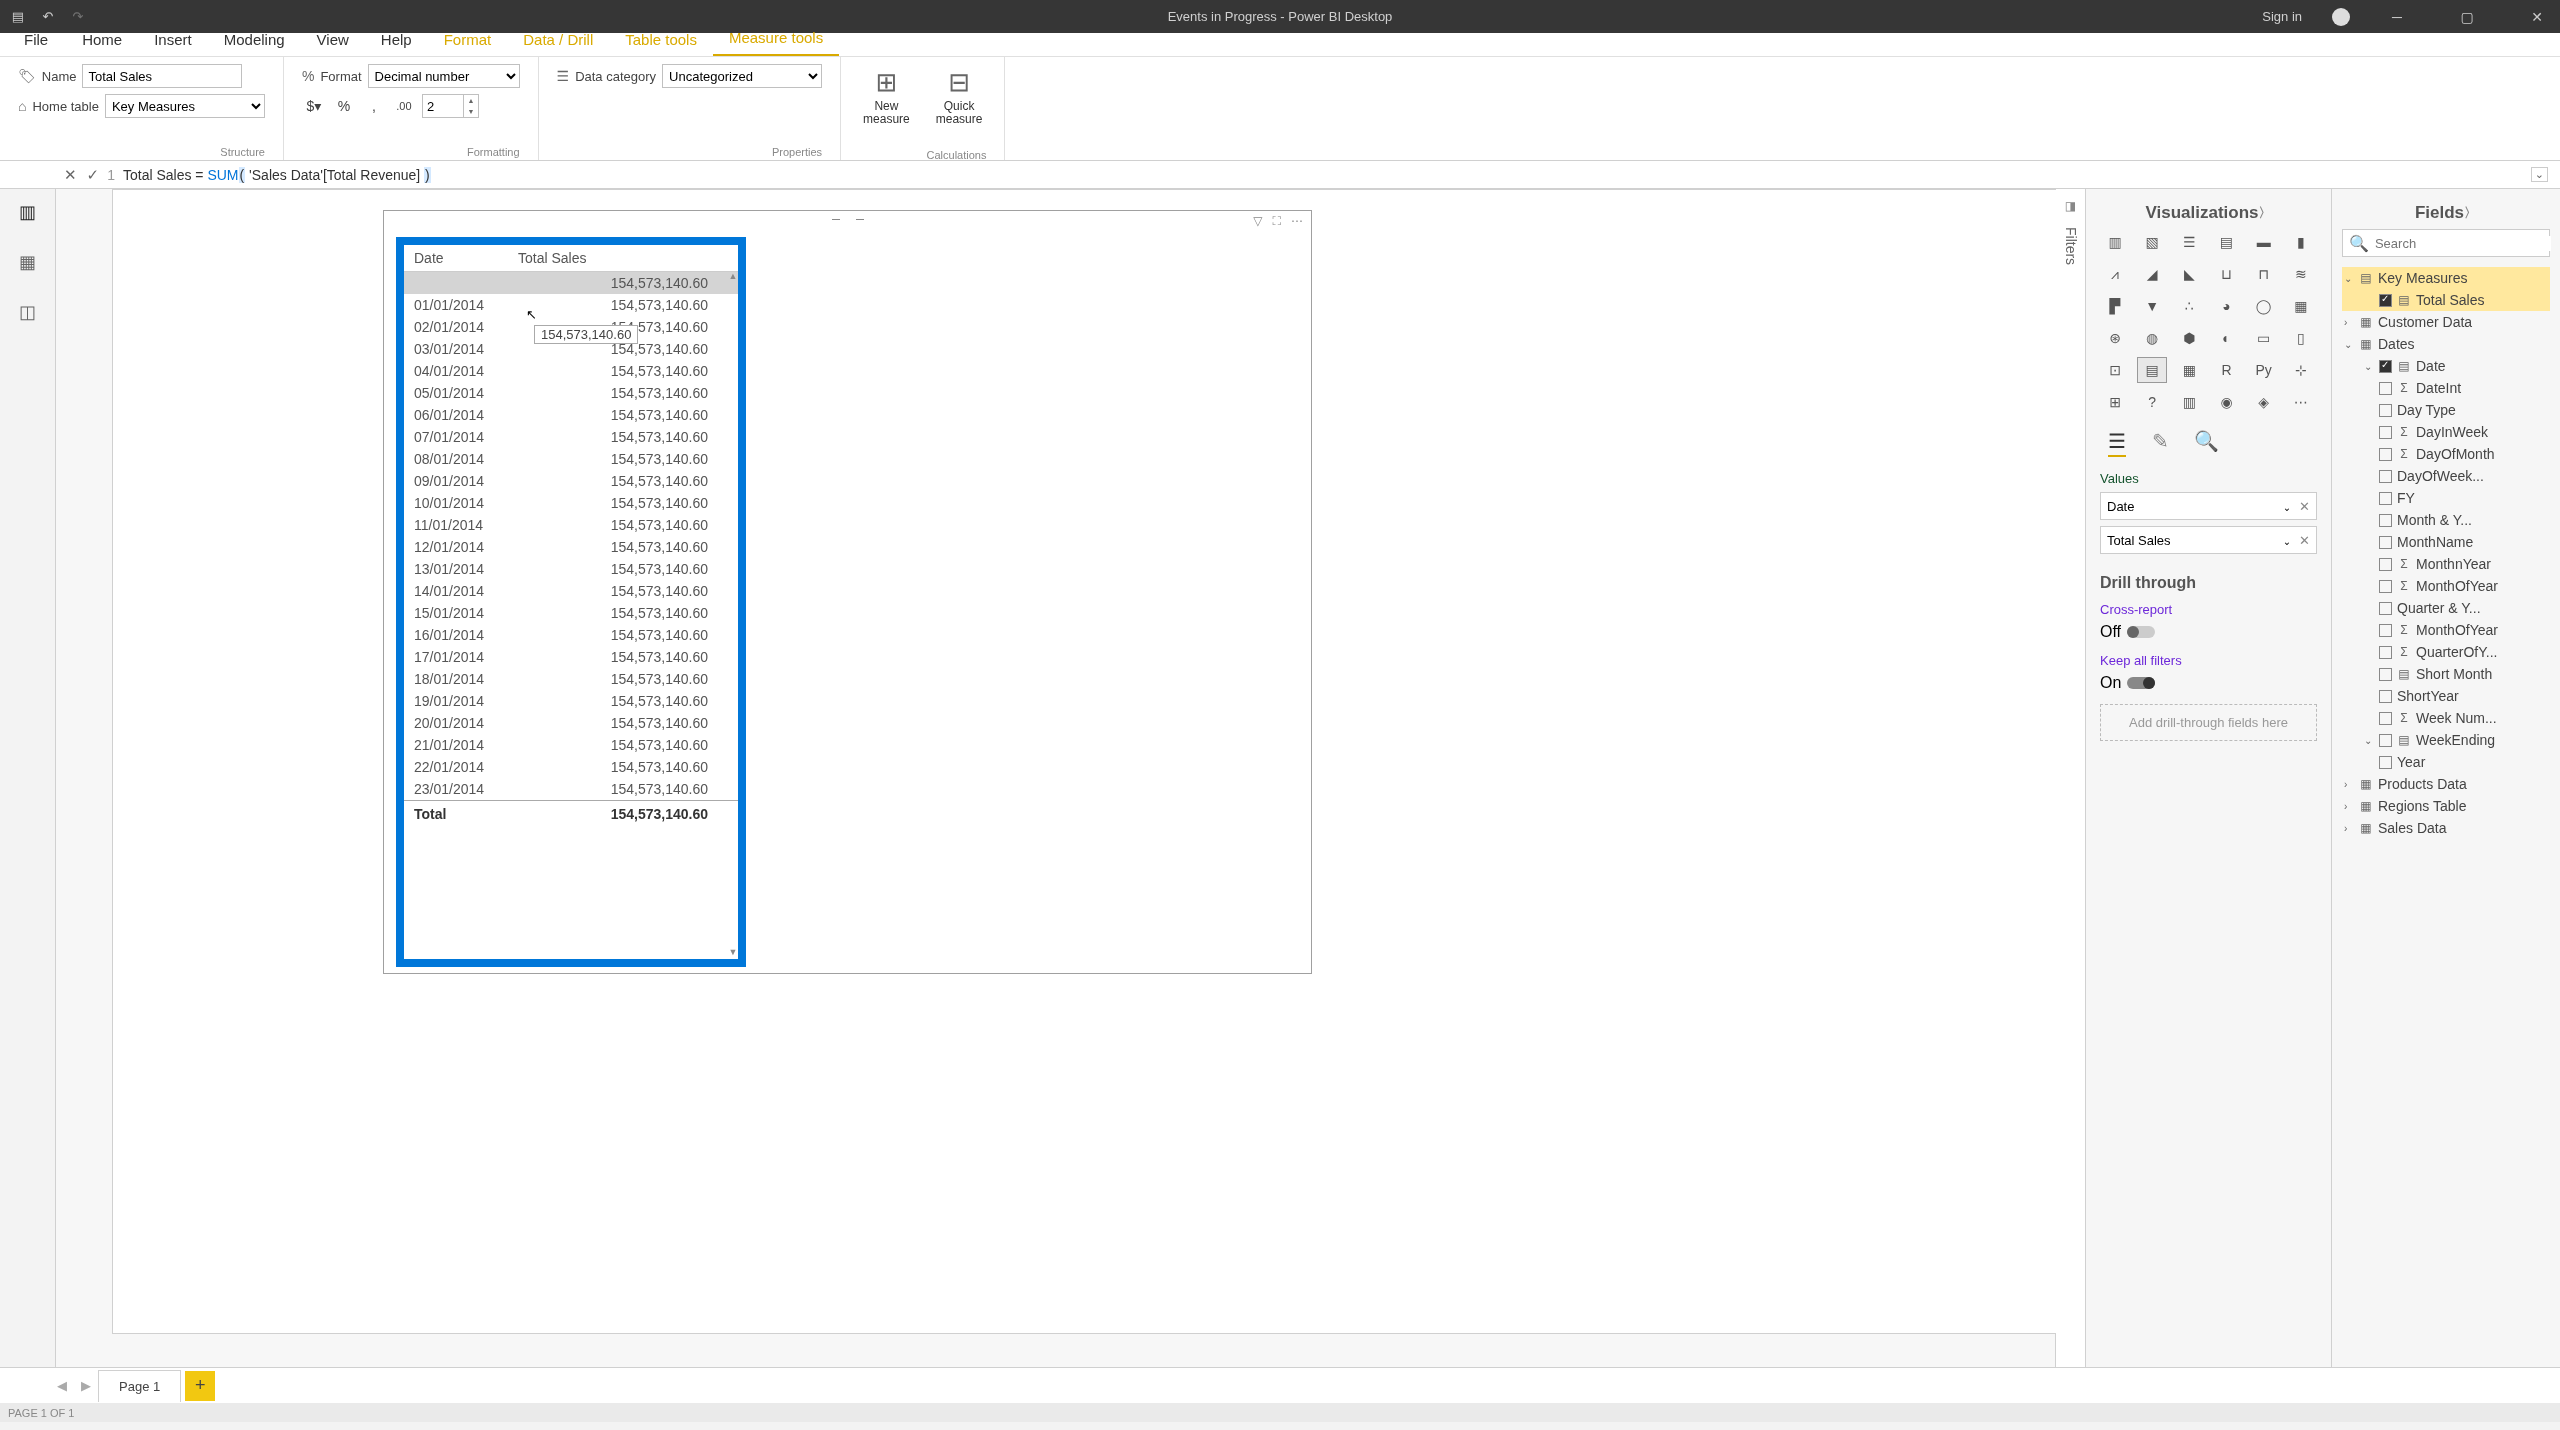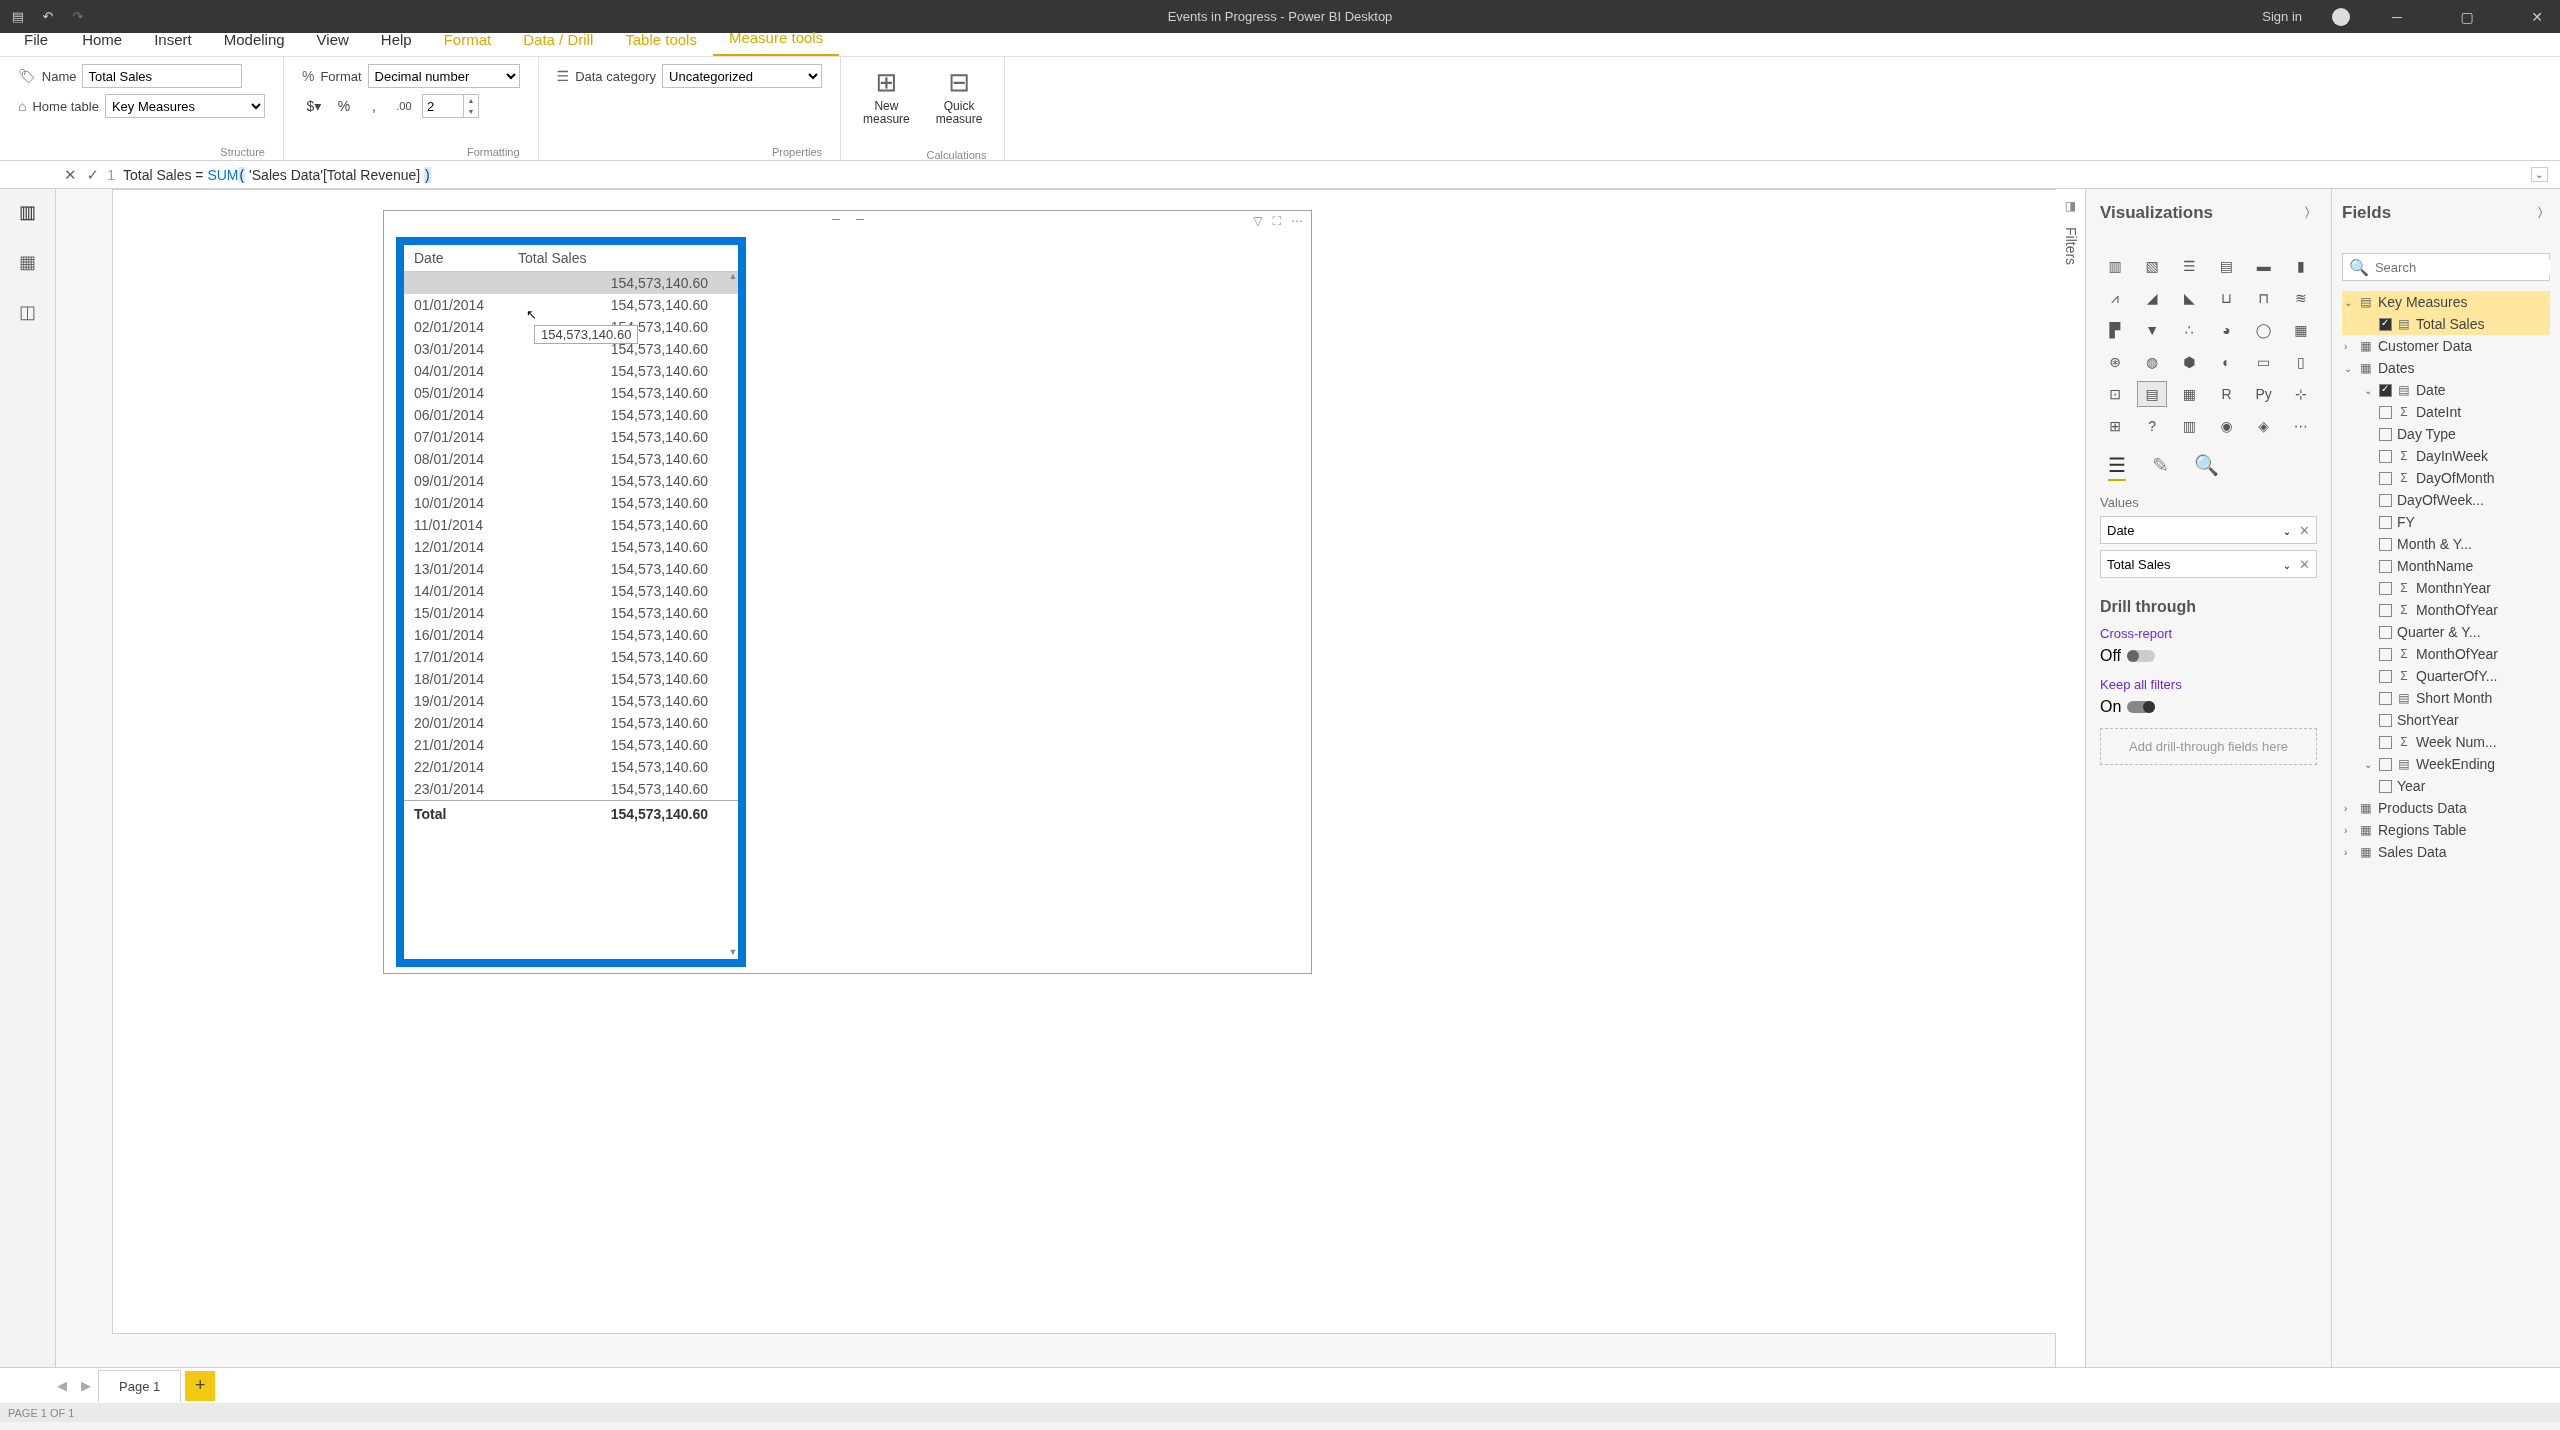--- a/index.html
+++ b/index.html
@@ -69,29 +69,29 @@
 .vis-cursor{position:absolute;left:122px;top:35px;font-size:13px;color:#000;z-index:11;pointer-events:none}
 .vis-total{display:flex;border-top:1px solid #aaa;font-weight:bold}
 .vis-total > div{padding:5px 10px;font-size:14px}
 .vis-total .c1{width:104px}
 .vis-total .c2{flex:1;text-align:right;padding-right:30px}
 .vis-scroll{position:absolute;right:0;top:26px;bottom:0;width:10px}
 .vis-scroll .sb-up,.vis-scroll .sb-dn{height:12px;font-size:9px;text-align:center;color:#888;cursor:pointer}
 .filters-tab{width:30px;background:#fff;border-right:1px solid #d0d0d0;position:relative;display:flex;flex-direction:column;align-items:center;padding-top:10px}
 .filters-label{writing-mode:vertical-rl;font-size:14px;color:#666;margin-top:14px}
 .viz-pane{width:246px;background:#f6f6f6;border-right:1px solid #d0d0d0;padding:14px 14px 0}
-.pane-title{font-size:17px;color:#555;font-weight:600;margin-bottom:30px;display:flex;justify-content:space-between;align-items:center}
+.pane-title{font-size:17px;color:#555;font-weight:600;margin-bottom:6px;display:flex;justify-content:center;align-items:center}
 .pane-title span.chev{font-size:13px;color:#888}
 .viz-grid{display:grid;grid-template-columns:repeat(6,1fr);gap:6px;margin-bottom:14px}
 .viz-item{width:30px;height:26px;display:flex;align-items:center;justify-content:center;font-size:14px;color:#555;cursor:pointer;border:1px solid transparent}
 .viz-item.sel{border:1px solid #999;background:#e8e8e8}
 .viz-tabs{display:flex;gap:26px;margin:10px 0 14px;padding-left:8px}
 .viz-tab{font-size:20px;color:#888;cursor:pointer}
 .viz-tab.active{color:#333;border-bottom:2px solid #d9aa00;padding-bottom:2px}
-.values-label{font-size:13px;color:#737373;margin-bottom:6px}
+.values-label{font-size:13px;color:#14532d;margin-bottom:6px}
 .field-well{background:#fff;border:1px solid #ccc;height:28px;font-size:13px;display:flex;align-items:center;padding:0 6px;margin-bottom:6px;justify-content:space-between}
 .field-well .rm{color:#888;font-size:13px;cursor:pointer}
 .section-h{font-size:16px;color:#555;font-weight:600;margin:20px 0 10px}
 .small-label{font-size:13px;color:#6d28d9;margin:6px 0}
 .toggle{display:flex;align-items:center;gap:6px;margin-bottom:12px}
 .toggle-track{width:28px;height:12px;background:#ccc;border-radius:6px;position:relative}
 .toggle-knob{width:12px;height:12px;background:#666;border-radius:50%;position:absolute;top:0}
 .toggle.off .toggle-knob{left:0}
 .toggle.on .toggle-knob{right:0;background:#333}
 .toggle.on .toggle-track{background:#888}

